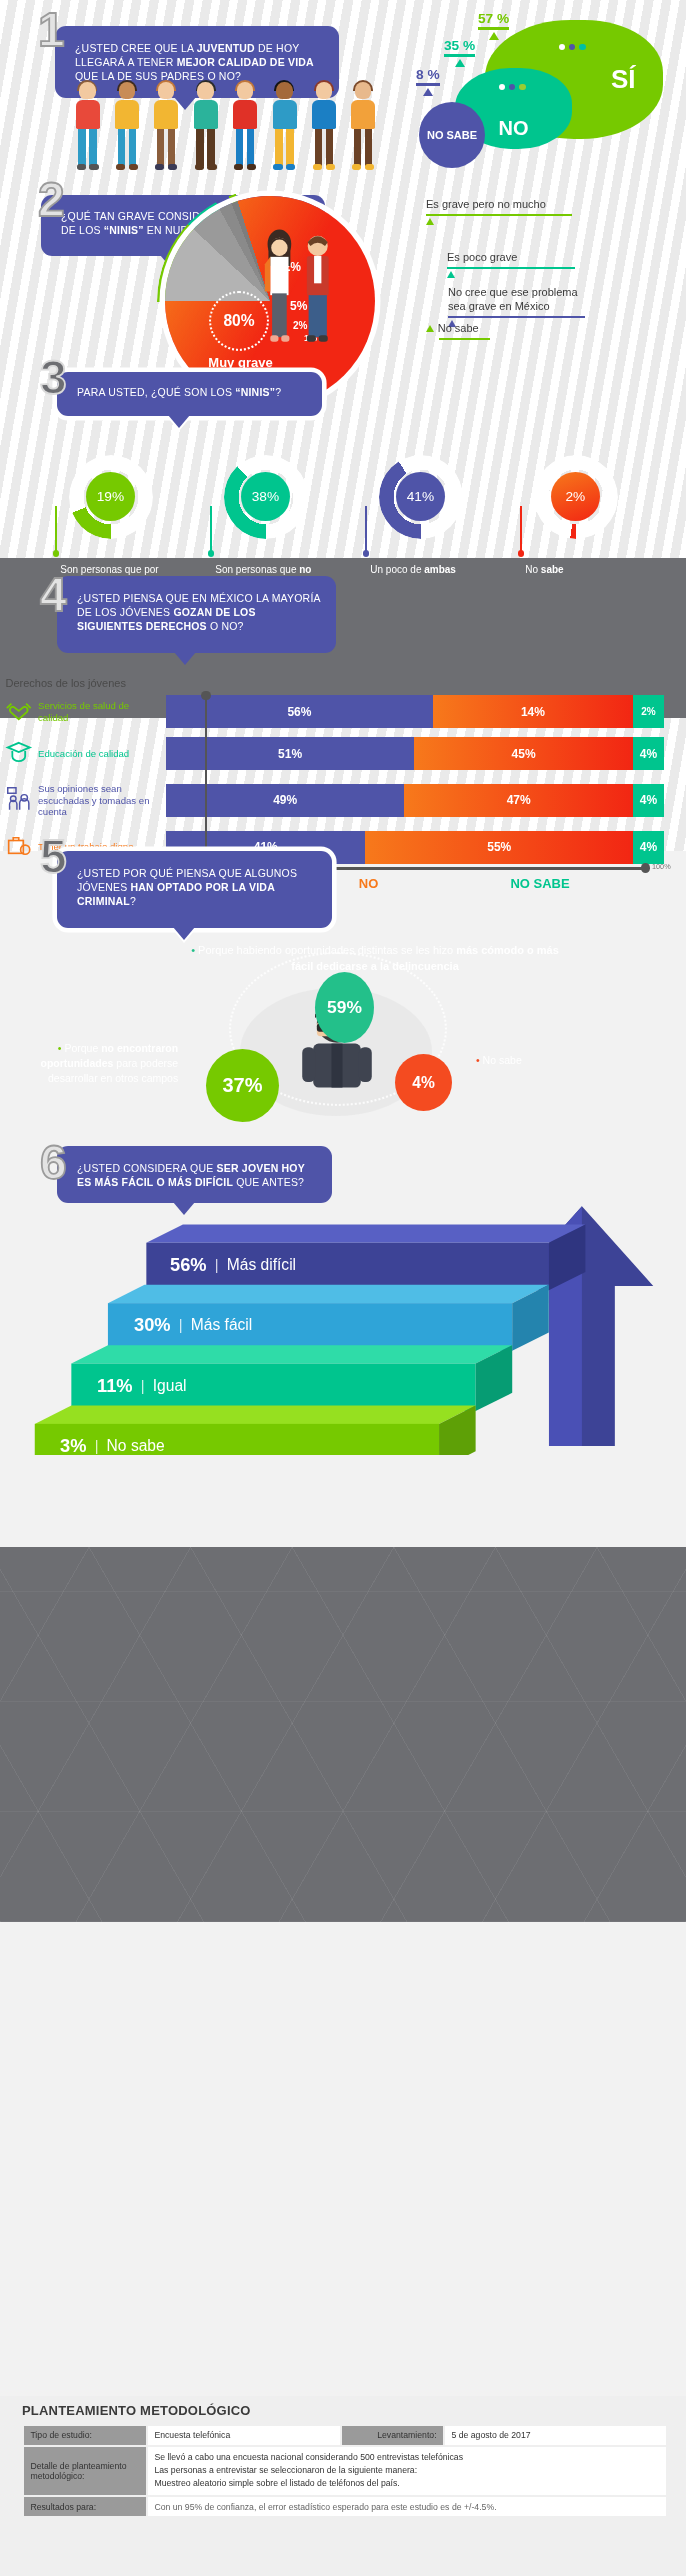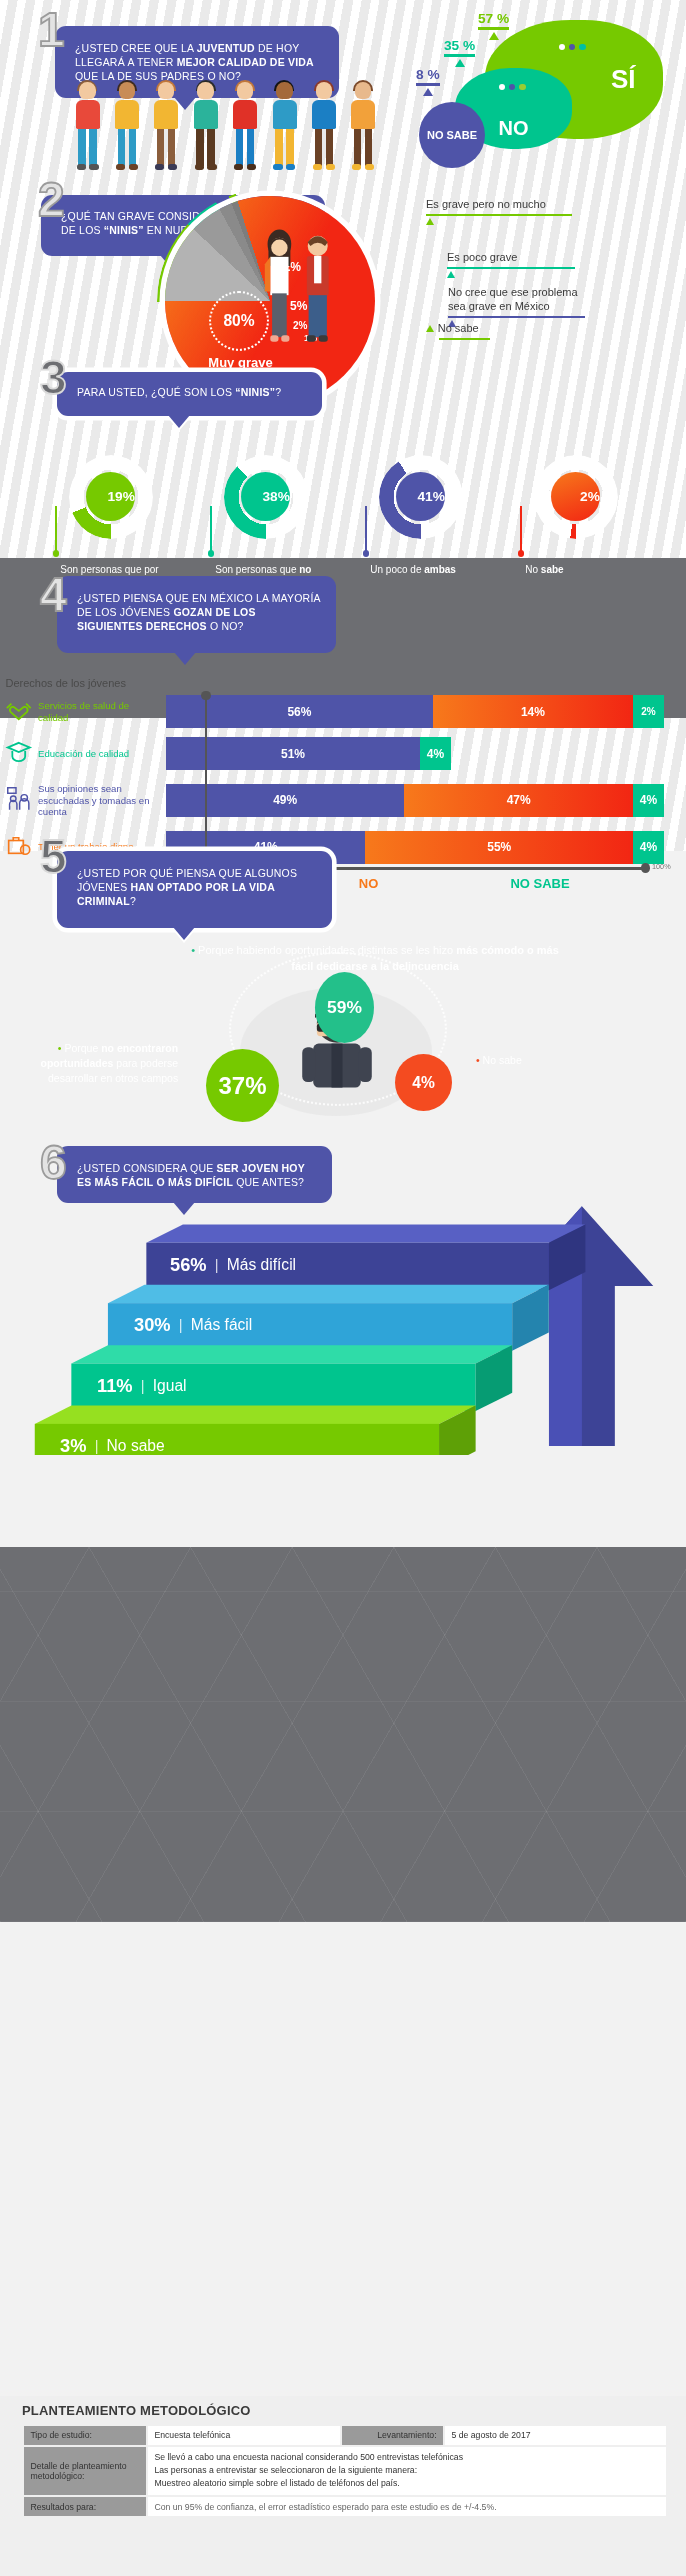--- a/index.html
+++ b/index.html
@@ -145,22 +145,22 @@
 
   
   #s3 { position:absolute; top:398px; left:0; width:686px; height:160px; }
   .q3-bubble { left: 57px; top: -26px; width: 265px; padding: 13px 14.6px 16.5px 20px; }
   .donuts { position:absolute; top: 57px; left: 0; width: 686px; display:flex; justify-content: space-around; padding: 0 33px; }
   .donut-col { width: 137px; position: relative; }
   .donut { width: 84px; height: 84px; position: relative; margin: 0 auto; }
   .donut .seg { position:absolute; inset:0; border-radius: 50%; }
   .donut .core {
     position:absolute; left:17.4px; top:17.4px; width:49px; height:49px; border-radius:50%;
-    display:flex; align-items:center; justify-content:flex-end;
-    color:#fff; font-weight:bold; font-size: 13.7px;
+    display:flex; align-items:center; justify-content:center;
+    color:#fff; font-weight:normal; font-size: 13.7px;
   }
   .donut-label { color:#fff; font-size: 10px; line-height:1.3; margin-top: 24px; padding-left: 18.3px; }
   .donut-label b { font-weight: bold; }
   .stem { position:absolute; width:1.8px; left: 13px; top: 51px; height: 48px; }
   .stem:after { content:""; position:absolute; left:-2.3px; bottom:-2.7px; width:6.4px;height:6.4px;border-radius:50%;background:inherit; }
 
   
   #s4 { position:absolute; top:558px; left:0; width:686px; height:284px; }
   .q4-bubble { left: 57px; top: 18.3px; width: 279px; }
   .axis-title { position:absolute; left: 5.5px; top: 119px; font-size: 11px; color:#4a4a4a; }
@@ -531,20 +531,21 @@
       <div class="bar-row">
         <div class="bar-icon">
           <svg width="27.5" height="26" viewBox="0 0 30 28">
               <path d="M15 4l12 5-12 5-12-5z" fill="none" stroke="#00c58e" stroke-width="2"></path>
               <path d="M8 13v6a7 5 0 0 0 14 0v-6" fill="none" stroke="#00c58e" stroke-width="2"></path>
             </svg>
         </div>
         <div class="bar-name" style="color:#00c58e">Educación de calidad</div>
         <div class="bar-track">
           <div class="bar-seg seg-si" style="width:51%">51%</div>
+          <div class="bar-seg seg-no" style="width:45%">45%</div>
           <div class="bar-seg seg-ns" style="width:4%;min-width:31px;">4%</div>
         </div>
       </div>
 
       <div class="bar-row" style="height:42px;">
         <div class="bar-icon">
           <svg width="27.5" height="27.5" viewBox="0 0 30 30">
               <rect x="3" y="3" width="9" height="6" fill="none" stroke="#4f54a8" stroke-width="1.6"></rect>
               <circle cx="9" cy="15" r="3" fill="none" stroke="#4f54a8" stroke-width="1.6"></circle>
               <path d="M5 27v-6a4 4 0 0 1 8 0v6" fill="none" stroke="#4f54a8" stroke-width="1.6"></path>
@@ -607,21 +608,21 @@
       <path d="M24 24 q24 -20 48 0 v-4 q-24 -22 -48 0z" fill="#2b2b2b"></path>
       <rect x="22" y="52" width="52" height="48" rx="6" fill="#3f4450"></rect>
       <rect x="42" y="52" width="12" height="48" fill="#2f3440"></rect>
       <rect x="10" y="56" width="14" height="38" rx="6" fill="#3f4450"></rect>
       <rect x="72" y="56" width="14" height="38" rx="6" fill="#3f4450"></rect>
     </svg>
 
     <div class="s5-bubble" style="left:315px;top:130px;width:59px;height:71px;background:#23c08a;border-radius:50%;font-size:17.4px;">
       <span>59%</span>
     </div>
-    <div class="s5-bubble" style="left:206px;top:207px;width:73px;height:73px;background:#76c900;border-radius:50%;font-size:24px;">
+    <div class="s5-bubble" style="left:206px;top:207px;width:73px;height:73px;background:#76c900;border-radius:50%;font-size:20px;">
       <span>37%</span>
     </div>
     <div class="s5-bubble" style="left:395px;top:212px;width:57px;height:57px;background:#f44b20;border-radius:50%;font-size:15.6px;">
       <span>4%</span>
     </div>
 
     <div class="s5-left-text">
       <span style="color:#76c900;">•</span>
       <span>Porque </span><b>no encontraron oportunidades</b><span> para poderse desarrollar en otros campos</span>
     </div>

